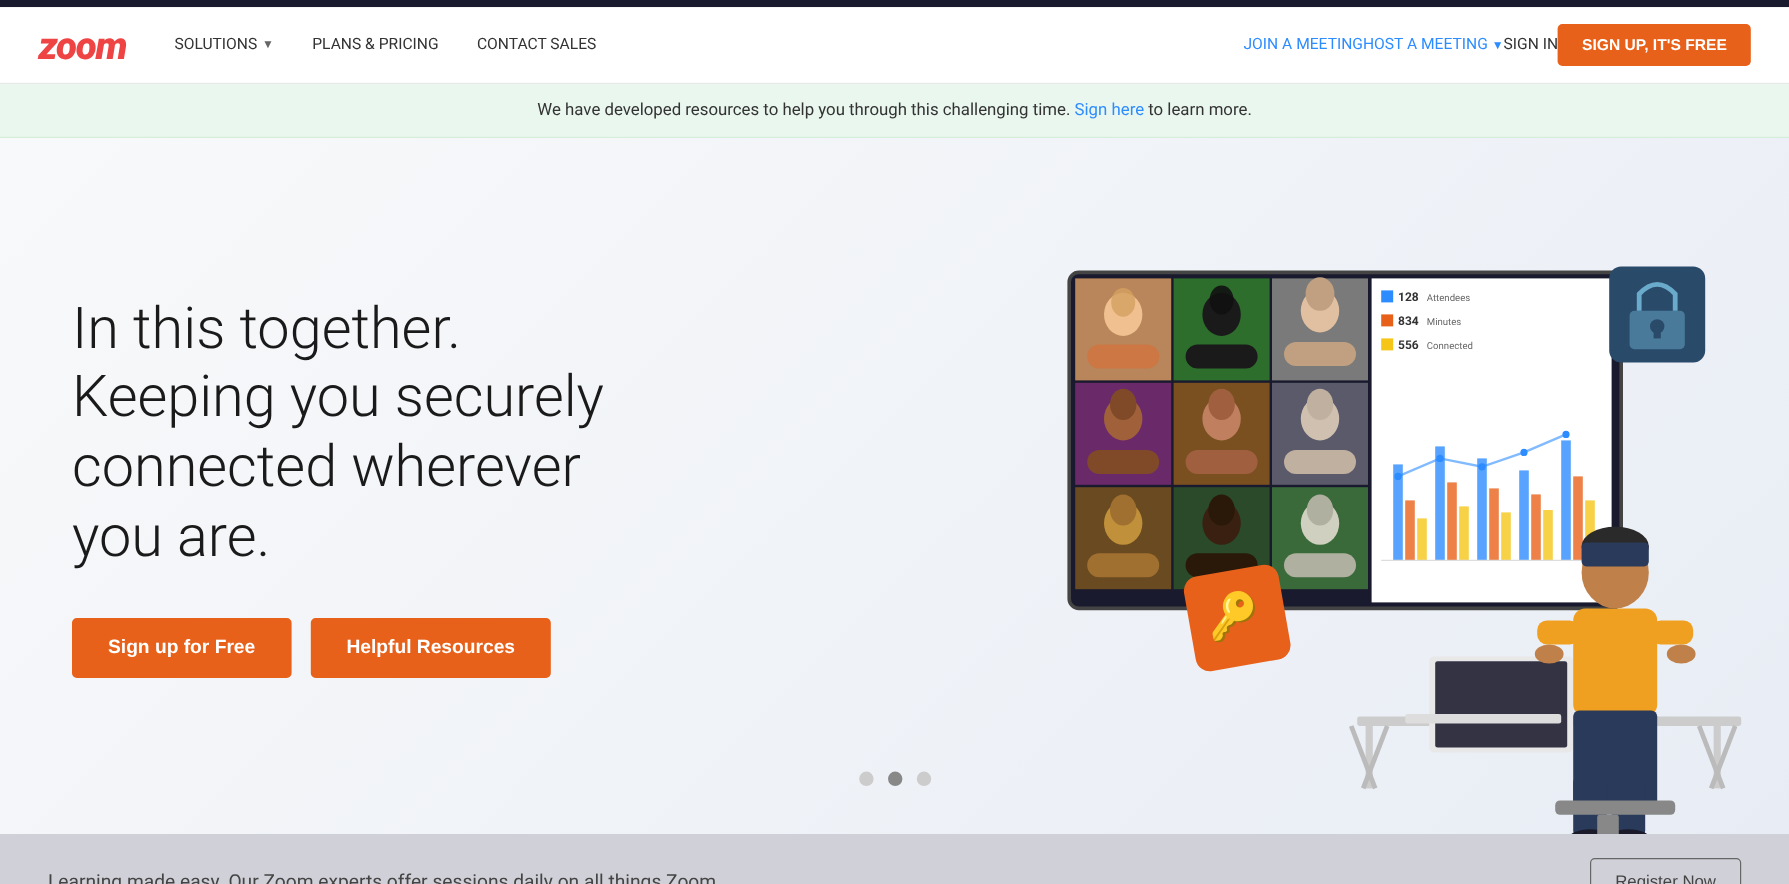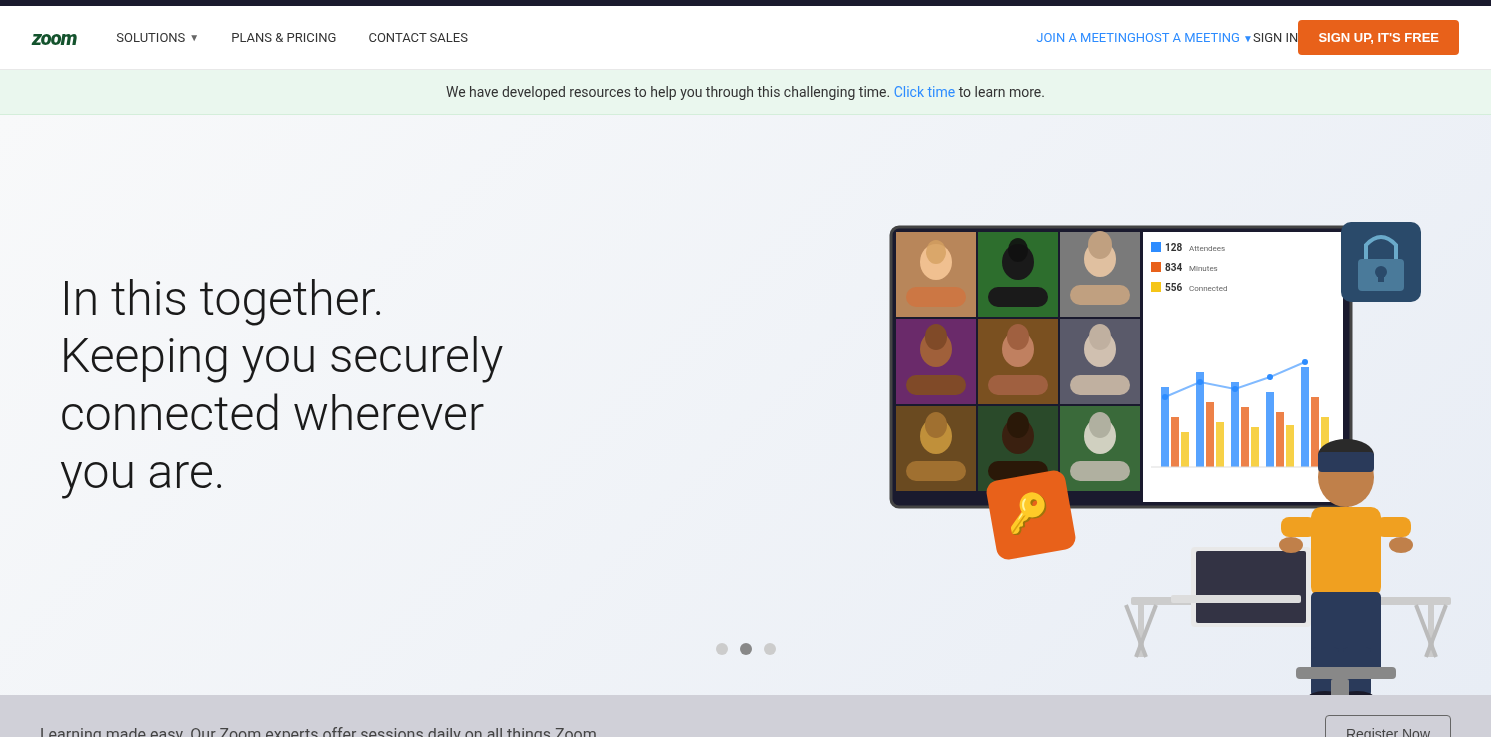--- a/index.html
+++ b/index.html
@@ -19,23 +19,23 @@
       height: 64px;
       background: #fff;
       border-bottom: 1px solid #e8e8e8;
       position: relative;
       z-index: 10;
     }
     .navbar-logo {
       margin-right: 40px;
     }
     .zoom-logo {
-      font-size: 20px;
+      font-size: 32px;
       font-weight: 900;
-      color: #14532d;
+      color: #ef4444;
       letter-spacing: -1px;
       font-style: italic;
     }
     .nav-links {
       display: flex;
       align-items: center;
       gap: 32px;
       flex: 1;
     }
     .nav-link {
@@ -234,32 +234,36 @@
     <a class="sign-in-link" href="#">
       <span>SIGN IN</span>
     </a>
     <button class="signup-btn">SIGN UP, IT'S FREE</button>
   </div>
 </nav>
 
 <div class="announcement-banner">
   <span>We have developed resources to help you through this challenging time.</span>
   <a href="#">
-    <span>Click time</span>
+    <span>Sign here</span>
   </a>
   <span>to learn more.</span>
 </div>
 
 <section class="hero">
   <div class="hero-content">
     <h1 class="hero-title">
       <span>In this together.</span><br>
       <span>Keeping you securely</span><br>
       <span>connected wherever you are.</span>
     </h1>
+    <div class="hero-buttons">
+      <button class="btn-primary">Sign up for Free</button>
+      <button class="btn-secondary">Helpful Resources</button>
+    </div>
   </div>
 
   <div class="hero-illustration">
     <svg class="illustration-svg" viewBox="0 0 660 500" xmlns="http://www.w3.org/2000/svg">
 
       <rect x="60" y="20" width="460" height="280" rx="8" ry="8" fill="#1a1a2e" stroke="#444" stroke-width="3"></rect>
 
       <rect x="65" y="25" width="80" height="85" fill="#b8865a"></rect>
       <ellipse cx="105" cy="55" rx="16" ry="18" fill="#f0c090"></ellipse>
       <ellipse cx="105" cy="45" rx="10" ry="12" fill="#d4a060" opacity="0.8"></ellipse>

